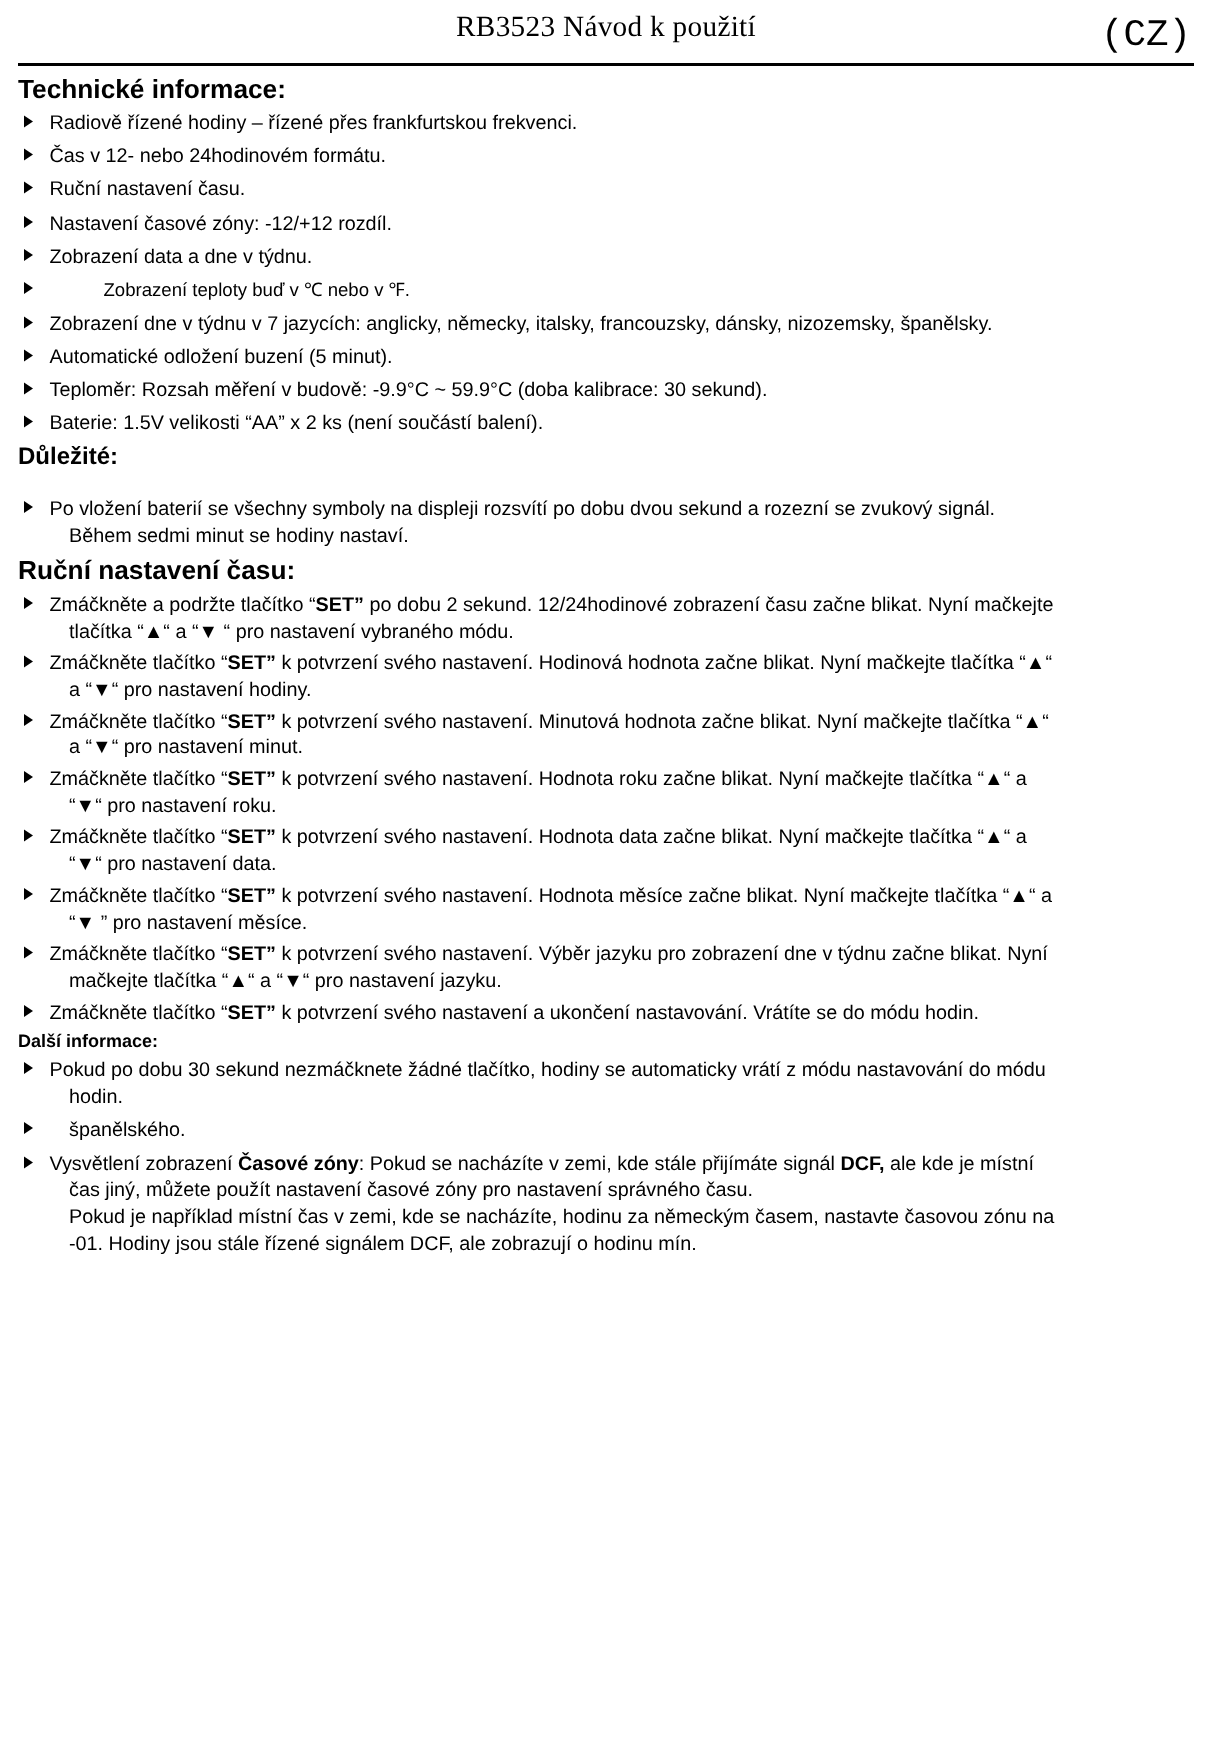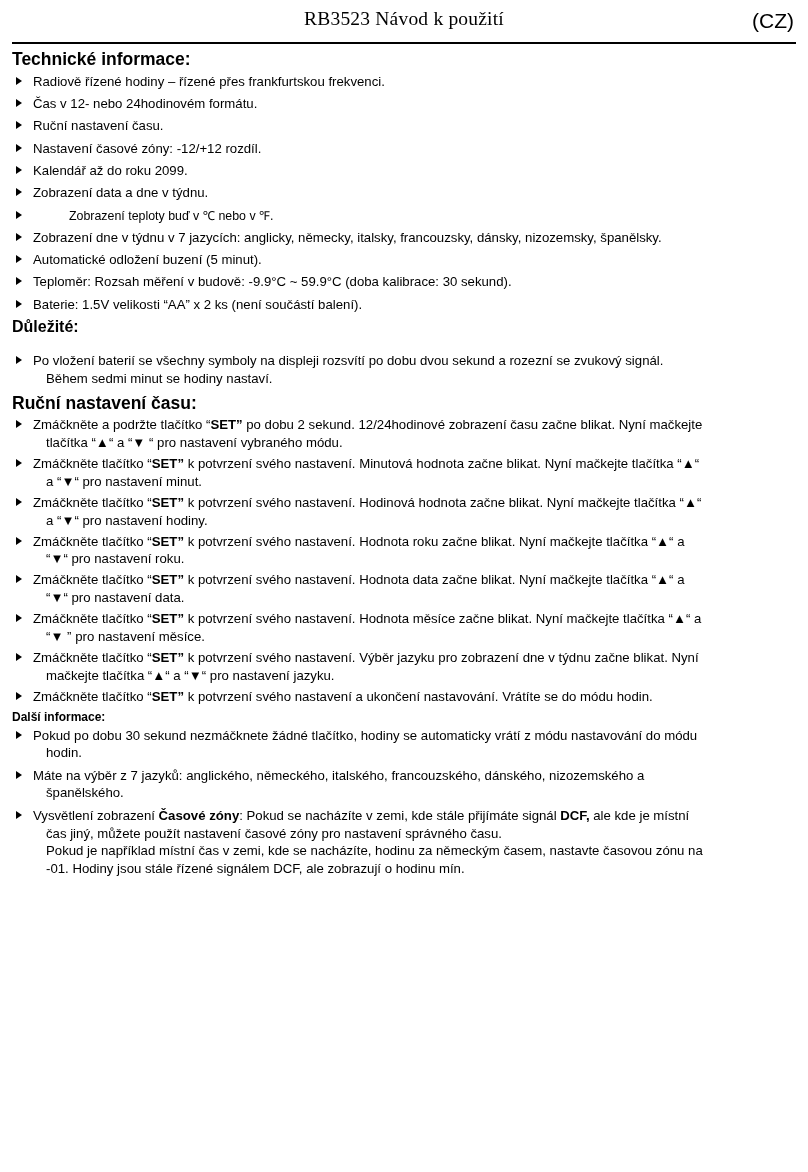--- a/index.html
+++ b/index.html
@@ -32,22 +32,22 @@
     font-family: "Liberation Serif", serif;
   }
   .header-title {
     font-size: 19.5px;
     letter-spacing: 0.2px;
   }
   .header-right {
     position: absolute;
     right: 2px;
     top: 1px;
-    font-size: 21px;
-    font-family: Liberation Sans, sans-serif;
+    font-size: 25px;
+    font-family: Liberation Mono, monospace;
   }
   .hrule {
     border-top: 2.2px solid #000;
     margin: 2px 0 5px 0;
   }
 
   
   h2.sec {
     font-size: 17.5px;
     font-weight: bold;
@@ -112,21 +112,20 @@
     <div class="header-right">(CZ)</div>
   </div>
   <div class="hrule"></div>
 
   <h2 class="sec">Technické informace:</h2>
   <ul class="blist">
     <li><span class="tri"></span><span>Radiově řízené hodiny – řízené přes frankfurtskou frekvenci.</span></li>
     <li><span class="tri"></span><span>Čas v 12- nebo 24hodinovém formátu.</span></li>
     <li><span class="tri"></span><span>Ruční nastavení času.</span></li>
     <li><span class="tri"></span><span>Nastavení časové zóny: -12/+12 rozdíl.</span></li>
-    <li><span class="tri"></span><span>Kalendář až do roku 2099.</span></li>
     <li><span class="tri"></span><span>Zobrazení data a dne v týdnu.</span></li>
     <li><span class="tri"></span><span class="deg">Zobrazení teploty buď v ℃ nebo v ℉.</span></li>
     <li><span class="tri"></span><span>Zobrazení dne v týdnu v 7 jazycích: anglicky, německy, italsky, francouzsky, dánsky, nizozemsky, španělsky.</span></li>
     <li><span class="tri"></span><span>Automatické odložení buzení (5 minut).</span></li>
     <li><span class="tri"></span><span>Teploměr: Rozsah měření v budově: -9.9°C ~ 59.9°C (doba kalibrace: 30 sekund).</span></li>
     <li><span class="tri"></span><span>Baterie: 1.5V velikosti “AA” x 2 ks (není součástí balení).</span></li>
   </ul>
 
   <h2 class="sec-small">Důležité:</h2>
   <ul class="blist">
@@ -139,30 +138,30 @@
 
   <h2 class="sec">Ruční nastavení času:</h2>
   <ul class="blist tight">
     <li>
       <span class="tri"></span>
       <span>Zmáčkněte a podržte tlačítko “</span><b class="k">SET”</b><span> po dobu 2 sekund. 12/24hodinové zobrazení času začne blikat. Nyní mačkejte</span>
       <span class="cont">tlačítka “▲“ a “▼ “ pro nastavení vybraného módu.</span>
     </li>
     <li>
       <span class="tri"></span>
+      <span>Zmáčkněte tlačítko “</span><b class="k">SET”</b><span> k potvrzení svého nastavení. Hodinová hodnota začne blikat. Nyní mačkejte tlačítka “▲“</span>
+      <span class="cont">a “▼“ pro nastavení hodiny.</span>
+    </li>
+    <li>
+      <span class="tri"></span>
       <span>Zmáčkněte tlačítko “</span><b class="k">SET”</b><span> k potvrzení svého nastavení. Minutová hodnota začne blikat. Nyní mačkejte tlačítka “▲“</span>
       <span class="cont">a “▼“ pro nastavení minut.</span>
     </li>
     <li>
       <span class="tri"></span>
-      <span>Zmáčkněte tlačítko “</span><b class="k">SET”</b><span> k potvrzení svého nastavení. Hodinová hodnota začne blikat. Nyní mačkejte tlačítka “▲“</span>
-      <span class="cont">a “▼“ pro nastavení hodiny.</span>
-    </li>
-    <li>
-      <span class="tri"></span>
       <span>Zmáčkněte tlačítko “</span><b class="k">SET”</b><span> k potvrzení svého nastavení. Hodnota roku začne blikat. Nyní mačkejte tlačítka “▲“ a</span>
       <span class="cont">“▼“ pro nastavení roku.</span>
     </li>
     <li>
       <span class="tri"></span>
       <span>Zmáčkněte tlačítko “</span><b class="k">SET”</b><span> k potvrzení svého nastavení. Hodnota data začne blikat. Nyní mačkejte tlačítka “▲“ a</span>
       <span class="cont">“▼“ pro nastavení data.</span>
     </li>
     <li>
       <span class="tri"></span>
@@ -182,21 +181,20 @@
 
   <h2 class="sec-italic">Další informace:</h2>
   <ul class="blist">
     <li>
       <span class="tri"></span>
       <span>Pokud po dobu 30 sekund nezmáčknete žádné tlačítko, hodiny se automaticky vrátí z módu nastavování do módu</span>
       <span class="cont">hodin.</span>
     </li>
     <li class="just-item">
       <span class="tri"></span>
-      <span>Máte na výběr z 7 jazyků: anglického, německého, italského, francouzského, dánského, nizozemského a</span>
       <span class="cont">španělského.</span>
     </li>
     <li>
       <span class="tri"></span>
       <span>Vysvětlení zobrazení </span><b class="k">Časové zóny</b><span>: Pokud se nacházíte v zemi, kde stále přijímáte signál </span><b class="k">DCF,</b><span> ale kde je místní</span>
       <span class="cont">čas jiný, můžete použít nastavení časové zóny pro nastavení správného času.</span>
       <span class="cont">Pokud je například místní čas v zemi, kde se nacházíte, hodinu za německým časem, nastavte časovou zónu na</span>
       <span class="cont">-01. Hodiny jsou stále řízené signálem DCF, ale zobrazují o hodinu mín.</span>
     </li>
   </ul>

